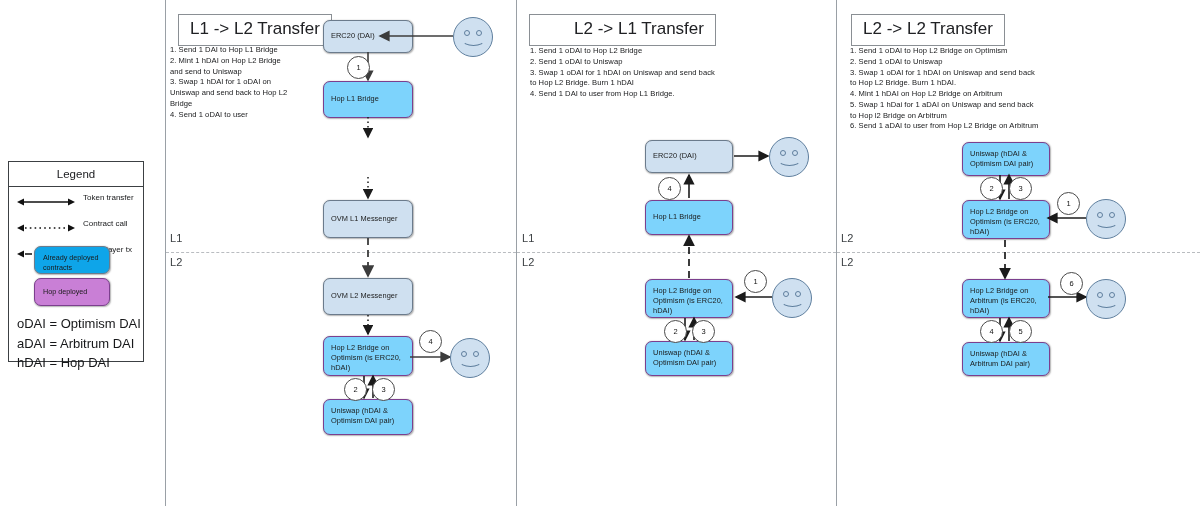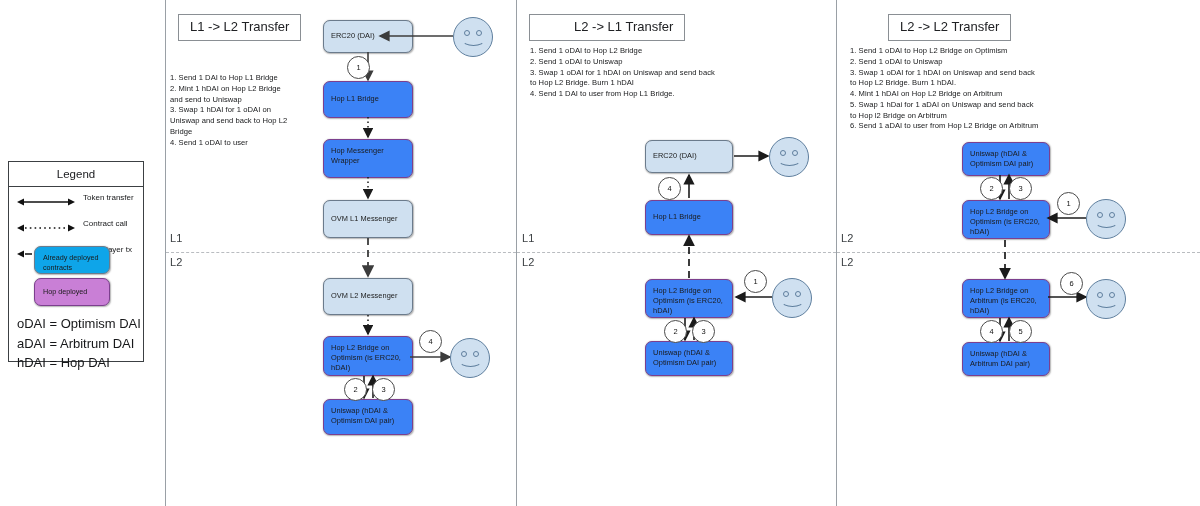--- a/index.html
+++ b/index.html
@@ -37,21 +37,21 @@
     font-size: 11px;
     color: #3c4043;
     letter-spacing: .2px;
   }
 
   
   .title-chip {
     position: absolute;
     border: 1px solid #8a8f94;
     background: #ffffff;
-    font-size: 13px;
+    font-size: 17px;
     color: #202124;
     padding: 5px 11px 6px 11px;
     white-space: nowrap;
     line-height: 1.1;
   }
 
   
   .steps {
     position: absolute;
     font-size: 7.6px;
@@ -72,21 +72,21 @@
     padding: 6px 7px 0 7px;
     letter-spacing: .05px;
     box-shadow: 0.6px 0.6px 1.4px rgba(0,0,0,.30);
     white-space: pre-line;
   }
   .node.blue {
     background: #cfe0f0;
     border: 1px solid #6b7b8c;
   }
   .node.purple {
-    background: #3b82f6;
+    background: #7dd3fc;
     border: 1px solid #7c3f8e;
   }
   .node.centered { display: flex; align-items: center; padding-top: 0; }
 
   
   .bubble {
     position: absolute;
     width: 21px;
     height: 21px;
     border-radius: 50%;
@@ -240,21 +240,21 @@
 contracts</div>
     <div class="legend-chip purple" style="left:25px; top:116px; width:76px; height:28px; display:flex; align-items:center;">Hop deployed</div>
 
     <div class="legend-notes" style="left:8px; top:152px;">oDAI = Optimism DAI
 aDAI = Arbitrum DAI
 hDAI = Hop DAI</div>
   </div>
 
   <div class="title-chip" style="left:178px; top:14px;">L1 -&gt; L2 Transfer</div>
 
-  <div class="steps" style="left:170px; top:45px; width:150px;margin-top:28px;">1. Send 1 DAI to Hop L1 Bridge
+  <div class="steps" style="left:170px; top:45px; width:150px;">1. Send 1 DAI to Hop L1 Bridge
 2. Mint 1 hDAI on Hop L2 Bridge
 and send to Uniswap
 3. Swap 1 hDAI for 1 oDAI on
 Uniswap and send back to Hop L2
 Bridge
 4. Send 1 oDAI to user</div>
 
   <div class="layer-label" style="left:170px; top:232px;">L1</div>
   <div class="layer-line" style="left:166px; top:252px; width:350px;"></div>
   <div class="layer-label" style="left:170px; top:256px;">L2</div>
@@ -286,22 +286,20 @@
 
       <line x1="199" y1="376" x2="199" y2="398" stroke="#1b1b1b" stroke-width="1.6" marker-end="url(#ah1b)"></line>
       <line x1="208" y1="398" x2="208" y2="376" stroke="#1b1b1b" stroke-width="1.6" marker-end="url(#ah1b)"></line>
     </svg>
   </div>
 
   <div class="node blue centered" style="left:323px; top:20px; width:90px; height:33px;">ERC20 (DAI)</div>
 
   <div class="node purple centered" style="left:323px; top:81px; width:90px; height:37px;">Hop L1 Bridge</div>
 
-  <div class="node purple" style="left:323px; top:139px; width:90px; height:39px;">Hop Messenger
-Wrapper</div>
 
   <div class="node blue centered" style="left:323px; top:200px; width:90px; height:38px;">OVM L1 Messenger</div>
 
   <div class="node blue centered" style="left:323px; top:278px; width:90px; height:37px;">OVM L2 Messenger</div>
 
   <div class="node purple" style="left:323px; top:336px; width:90px; height:40px;">Hop L2 Bridge on
 Optimism (is ERC20,
 hDAI)</div>
 
   <div class="node purple" style="left:323px; top:399px; width:90px; height:36px;">Uniswap (hDAI &amp;
@@ -376,21 +374,21 @@
     <div class="eye l"></div>
       <div class="eye r"></div>
       <div class="mouth"></div>
   </div>
 
   <div class="bubble" style="left:658px; top:177px;">4</div>
   <div class="bubble" style="left:744px; top:270px;">1</div>
   <div class="bubble" style="left:664px; top:320px;">2</div>
   <div class="bubble" style="left:692px; top:320px;">3</div>
 
-  <div class="title-chip" style="left:888px; top:14px;">L2 -&gt; L2 Transfer</div>
+  <div class="title-chip" style="left:851px; top:14px;">L2 -&gt; L2 Transfer</div>
 
   <div class="steps" style="left:850px; top:46px; width:215px;">1. Send 1 oDAI to Hop L2 Bridge on Optimism
 2. Send 1 oDAI to Uniswap
 3. Swap 1 oDAI for 1 hDAI on Uniswap and send back
 to Hop L2 Bridge. Burn 1 hDAI.
 4. Mint 1 hDAI on Hop L2 Bridge on Arbitrum
 5. Swap 1 hDai for 1 aDAI on Uniswap and send back
 to Hop l2 Bridge on Arbitrum
 6. Send 1 aDAI to user from Hop L2 Bridge on Arbitrum</div>
 

